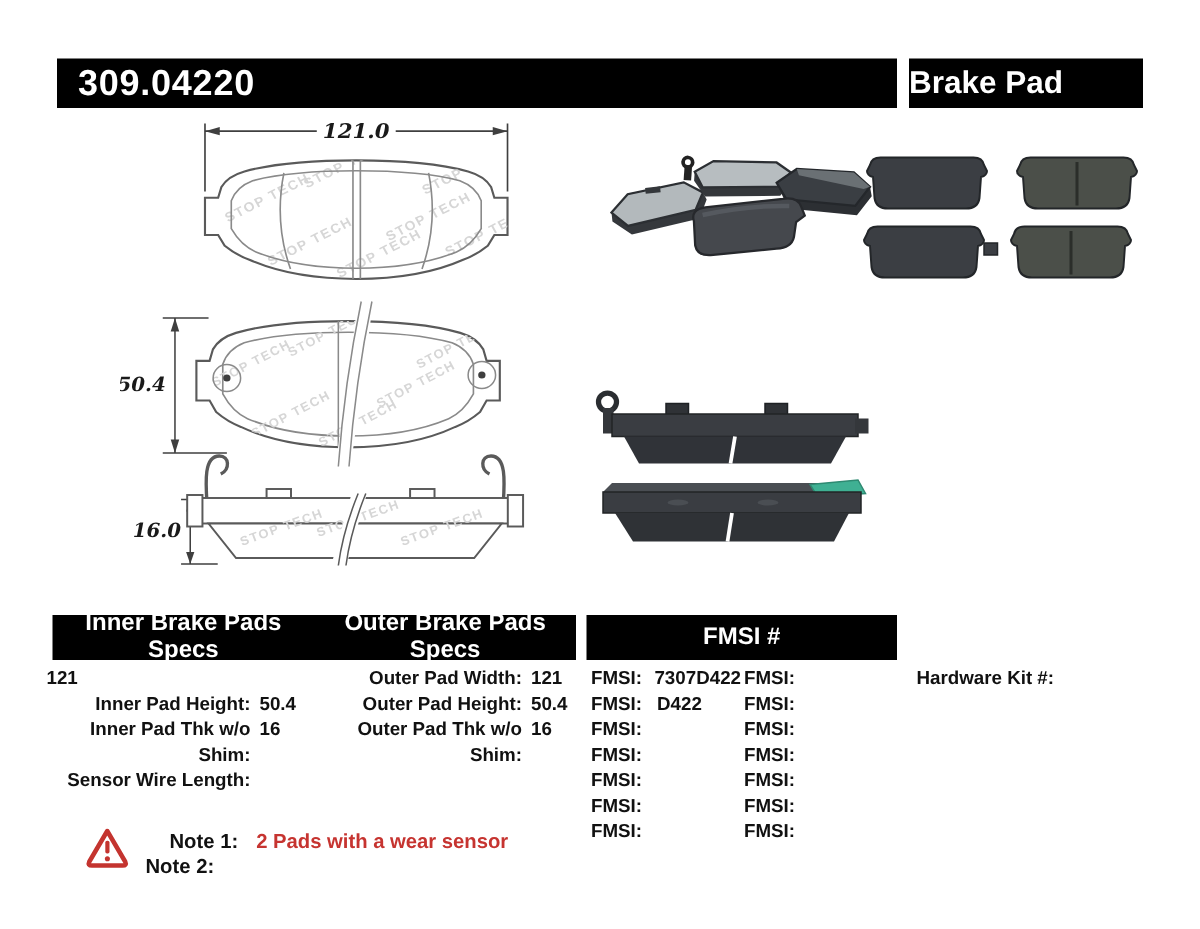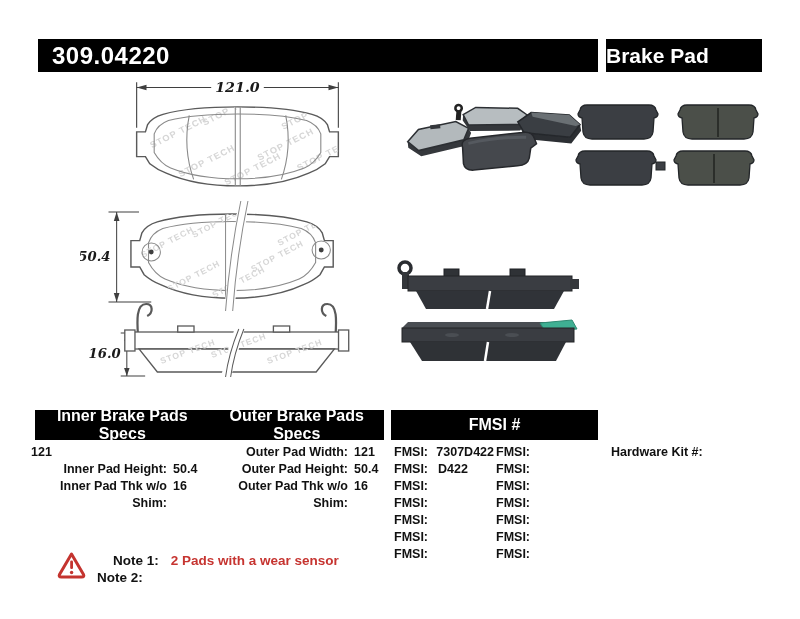--- a/index.html
+++ b/index.html
@@ -225,20 +225,24 @@
         <span class="spec-value">121</span>
       </div>
     <div class="spec-row">
         <span class="spec-label">Inner Pad Height:</span>
         <span class="spec-value">50.4</span>
       </div>
     <div class="spec-row">
         <span class="spec-label">Inner Pad Thk w/o Shim:</span>
         <span class="spec-value">16</span>
       </div>
+    <div class="spec-row">
+        <span class="spec-label">Sensor Wire Length:</span>
+        <span class="spec-value"></span>
+      </div>
   </div>
 
   <div class="specblock outer-block">
     <div class="spec-row">
         <span class="spec-label">Outer Pad Width:</span>
         <span class="spec-value">121</span>
       </div>
     <div class="spec-row">
         <span class="spec-label">Outer Pad Height:</span>
         <span class="spec-value">50.4</span>

